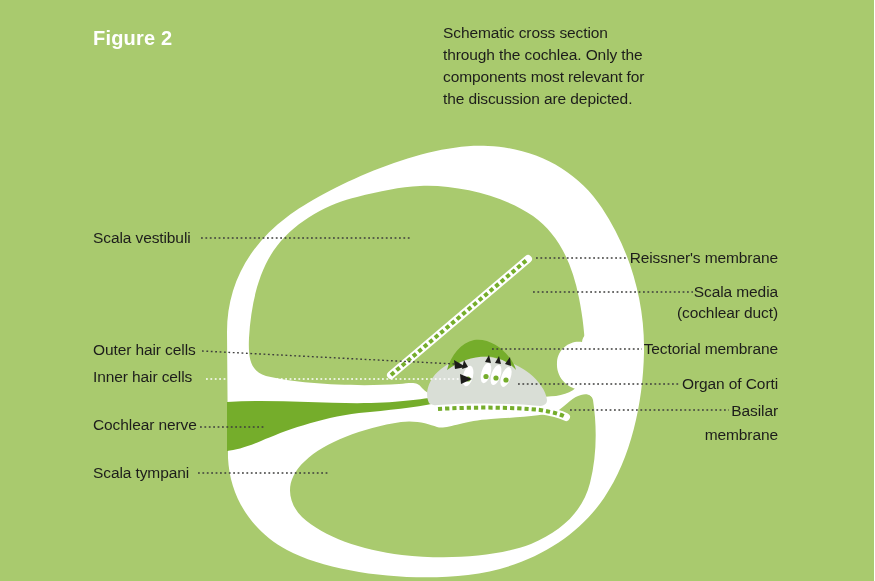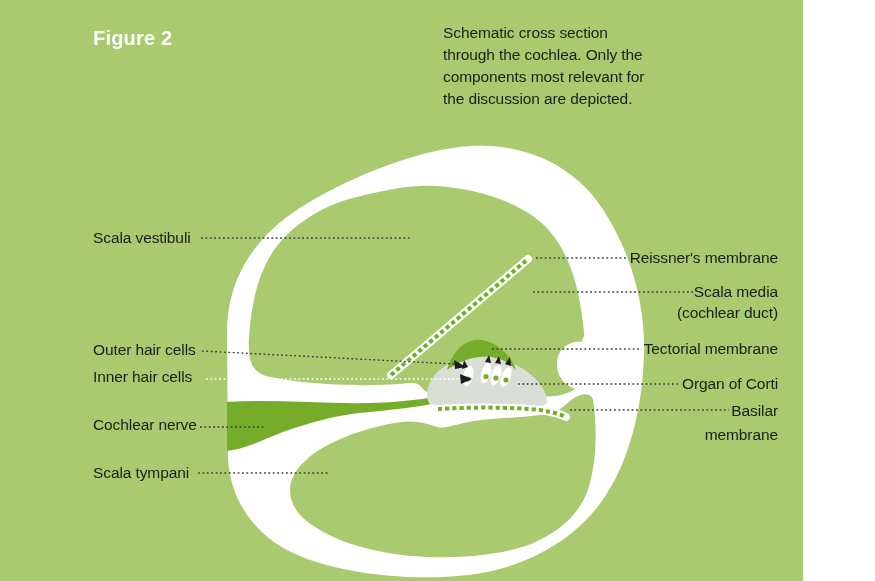--- a/index.html
+++ b/index.html
@@ -1,19 +1,19 @@
 <!DOCTYPE html>
 <html><head>
 <meta charset="utf-8">
 <style>
   html,body{margin:0;padding:0;}
   body{font-family:"Liberation Sans", sans-serif;}
   .stage{
     position:relative;
-    width:803px;height:581px;
+    width:874px;height:581px;
     background:#a9ca6e;
     overflow:hidden;
   }
   svg{display:block;}
   text{
     font-family:"Liberation Sans", sans-serif;
     fill:#1d1d1b;
     font-size:15.5px;
     letter-spacing:-0.1px;
   }

